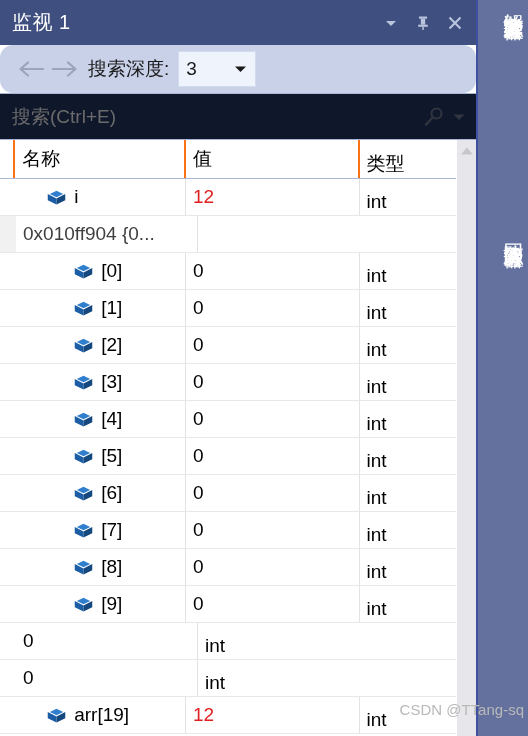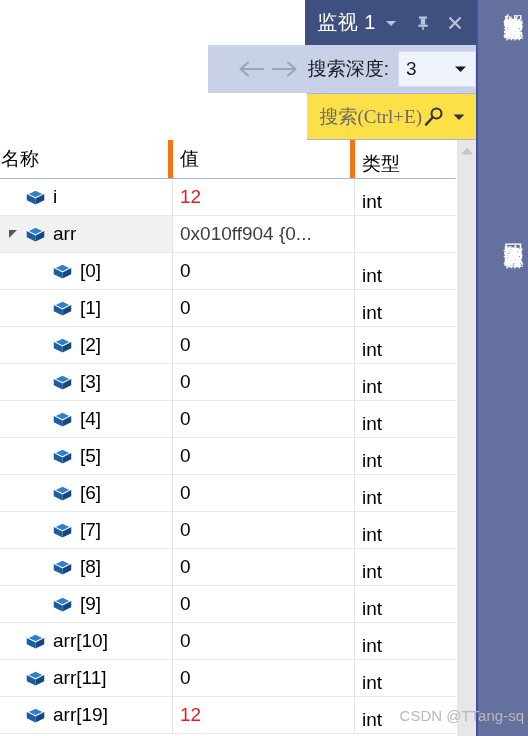--- a/index.html
+++ b/index.html
@@ -24,21 +24,20 @@
 
   
   .panel {
     width: 478px;
     height: 736px;
     display: flex;
     flex-direction: column;
     background: #ffffff;
     box-sizing: border-box;
     border-right: 2px solid #3f51a0;
-    align-items: flex-end;
   }
 
   
   .titlebar {
     height: 45px;
     min-height: 45px;
     background: #3f4f7f;
     display: flex;
     align-items: center;
     padding: 0 6px 0 12px;
@@ -66,23 +65,24 @@
   }
   .tb-btn svg { display: block; }
 
   
   .toolbar {
     height: 48px;
     min-height: 48px;
     background: #c8d1e8;
     display: flex;
     align-items: center;
-    padding-left: 26px;
+    padding-left: 14px;
     box-sizing: border-box;
     border-bottom: 1px solid #c8d1e8;
+    border-radius: 13px;
   }
   .nav-arrow {
     width: 34px;
     height: 34px;
     display: flex;
     align-items: center;
     justify-content: center;
   }
   .depth-label {
     font-size: 19px;
@@ -105,29 +105,28 @@
   .depth-value {
     font-size: 19px;
     color: #1a1a1a;
     flex: 1;
   }
 
   
   .searchbar {
     height: 47px;
     min-height: 47px;
-    background: #fde047;
+    background: #0f172a;
     border: 1px solid #a9b6d4;
     border-left: none;
     border-right: none;
     display: flex;
     align-items: center;
     padding: 0 10px 0 12px;
     box-sizing: border-box;
-    font-family: Liberation Serif, serif;
   }
   .search-placeholder {
     flex: 1;
     font-size: 19px;
     color: #6b6b6b;
     white-space: nowrap;
   }
   .search-icons {
     display: flex;
     align-items: center;
@@ -159,21 +158,21 @@
     border-bottom: 1px solid #a9b6d4;
     box-sizing: border-box;
   }
   .hdr-cell {
     display: flex;
     align-items: center;
     font-size: 19px;
     color: #000000;
     padding-left: 7px;
     box-sizing: border-box;
-    border-right: 5px solid #f97316;
+    border-right: 2px solid #f97316;
     cursor: default;
   }
   .c-gut   { width: 16px; padding-left: 0; }
   .c-name  { width: 179px; }
   .c-value { width: 182px; }
   .c-type  { width: 101px; border-right: none; margin-top: 10px; }
 
   .row {
     display: flex;
     height: 37px;
@@ -270,21 +269,21 @@
     box-sizing: border-box;
     cursor: default;
   }
   #vtab0 { top: -2px; height: 210px; }
   #vtab1 { top: 228px; height: 190px; }
 
   
   .watermark {
     position: absolute;
     right: 4px;
-    bottom: 12px;
+    bottom: 18px;
     font-size: 15px;
     color: #b9b9b9;
     white-space: nowrap;
     pointer-events: none;
     z-index: 40;
   }
 </style>
 </head>
 <body>
 
@@ -372,36 +371,20 @@
                     <path d="M12 4.4 L19.6 8.1 L12 11.8 L4.4 8.1 Z" fill="#2f7fce"></path>
                   </svg>
                   <span class="name-label">i</span>
                 </div>
               </div>
               <div class="cell c-value" style="color: rgb(224, 32, 32);">12</div>
               <div class="cell c-type">int</div>
             </div>
             <div class="row highlight">
               <div class="cell c-gut"></div>
-              <div class="cell c-name">
-                <div class="cell-name-inner indent-0">
-                  <div class="expander">
-                    <svg width="14" height="14" viewBox="0 0 14 14">
-                      <path d="M3 3 L11 3 L3 11 Z" fill="#54585e"></path>
-                    </svg>
-                  </div>
-                  <svg class="boxicon" viewBox="0 0 24 24">
-                    <path d="M12 3 L22 8 L12 13 L2 8 Z" fill="#ffffff"></path>
-                    <path d="M2 8 L12 13 L12 20 L2 15 Z" fill="#1b5ea6"></path>
-                    <path d="M22 8 L12 13 L12 20 L22 15 Z" fill="#14487f"></path>
-                    <path d="M12 4.4 L19.6 8.1 L12 11.8 L4.4 8.1 Z" fill="#2f7fce"></path>
-                  </svg>
-                  <span class="name-label">arr</span>
-                </div>
-              </div>
               <div class="cell c-value" style="color: #404040;">0x010ff904 {0...</div>
             </div>
             <div class="row">
               <div class="cell c-gut"></div>
               <div class="cell c-name">
                 <div class="cell-name-inner indent-2">
                   <svg class="boxicon" viewBox="0 0 24 24">
                     <path d="M12 3 L22 8 L12 13 L2 8 Z" fill="#ffffff"></path>
                     <path d="M2 8 L12 13 L12 20 L2 15 Z" fill="#1b5ea6"></path>
                     <path d="M22 8 L12 13 L12 20 L22 15 Z" fill="#14487f"></path>
@@ -552,49 +535,25 @@
                     <path d="M12 4.4 L19.6 8.1 L12 11.8 L4.4 8.1 Z" fill="#2f7fce"></path>
                   </svg>
                   <span class="name-label">[9]</span>
                 </div>
               </div>
               <div class="cell c-value" style="color: rgb(0, 0, 0);">0</div>
               <div class="cell c-type">int</div>
             </div>
             <div class="row">
               <div class="cell c-gut"></div>
-              <div class="cell c-name">
-                <div class="cell-name-inner indent-0">
-                  <div class="expander"></div>
-                  <svg class="boxicon" viewBox="0 0 24 24">
-                    <path d="M12 3 L22 8 L12 13 L2 8 Z" fill="#ffffff"></path>
-                    <path d="M2 8 L12 13 L12 20 L2 15 Z" fill="#1b5ea6"></path>
-                    <path d="M22 8 L12 13 L12 20 L22 15 Z" fill="#14487f"></path>
-                    <path d="M12 4.4 L19.6 8.1 L12 11.8 L4.4 8.1 Z" fill="#2f7fce"></path>
-                  </svg>
-                  <span class="name-label">arr[10]</span>
-                </div>
-              </div>
-              <div class="cell c-value" style="color: rgb(0, 0, 0);">0</div>
-              <div class="cell c-type">int</div>
-            </div>
-            <div class="row">
-              <div class="cell c-gut"></div>
-              <div class="cell c-name">
-                <div class="cell-name-inner indent-0">
-                  <div class="expander"></div>
-                  <svg class="boxicon" viewBox="0 0 24 24">
-                    <path d="M12 3 L22 8 L12 13 L2 8 Z" fill="#ffffff"></path>
-                    <path d="M2 8 L12 13 L12 20 L2 15 Z" fill="#1b5ea6"></path>
-                    <path d="M22 8 L12 13 L12 20 L22 15 Z" fill="#14487f"></path>
-                    <path d="M12 4.4 L19.6 8.1 L12 11.8 L4.4 8.1 Z" fill="#2f7fce"></path>
-                  </svg>
-                  <span class="name-label">arr[11]</span>
-                </div>
-              </div>
+              <div class="cell c-value" style="color: rgb(0, 0, 0);">0</div>
+              <div class="cell c-type">int</div>
+            </div>
+            <div class="row">
+              <div class="cell c-gut"></div>
               <div class="cell c-value" style="color: rgb(0, 0, 0);">0</div>
               <div class="cell c-type">int</div>
             </div>
             <div class="row">
               <div class="cell c-gut"></div>
               <div class="cell c-name">
                 <div class="cell-name-inner indent-0">
                   <div class="expander"></div>
                   <svg class="boxicon" viewBox="0 0 24 24">
                     <path d="M12 3 L22 8 L12 13 L2 8 Z" fill="#ffffff"></path>

